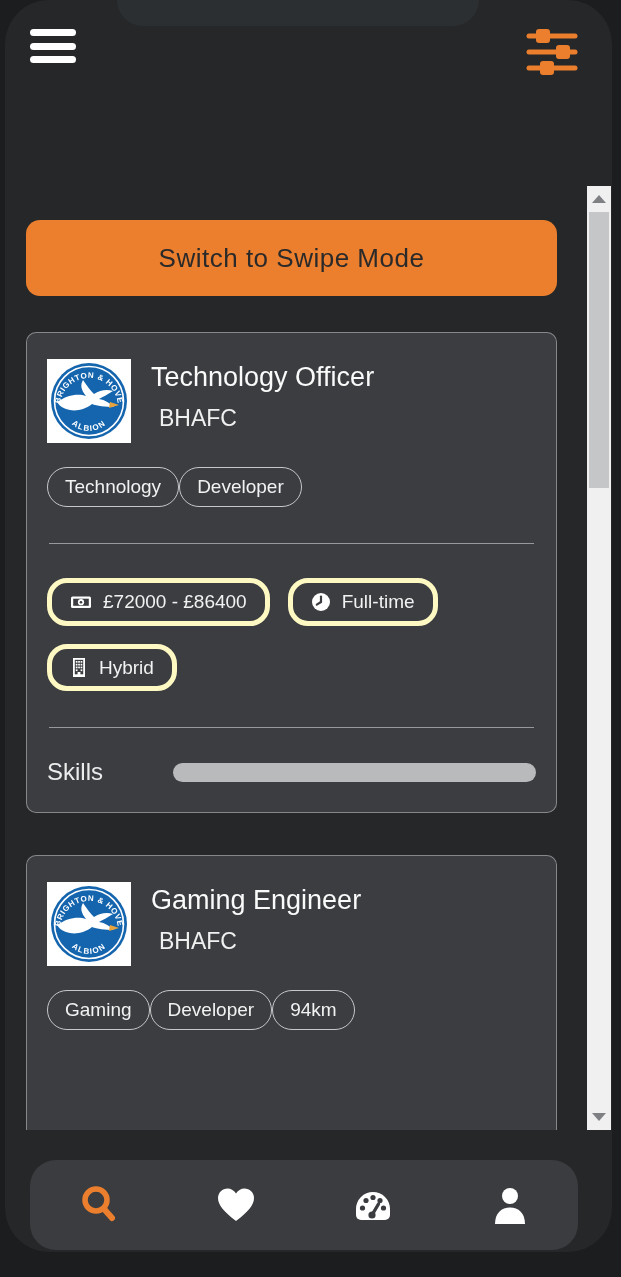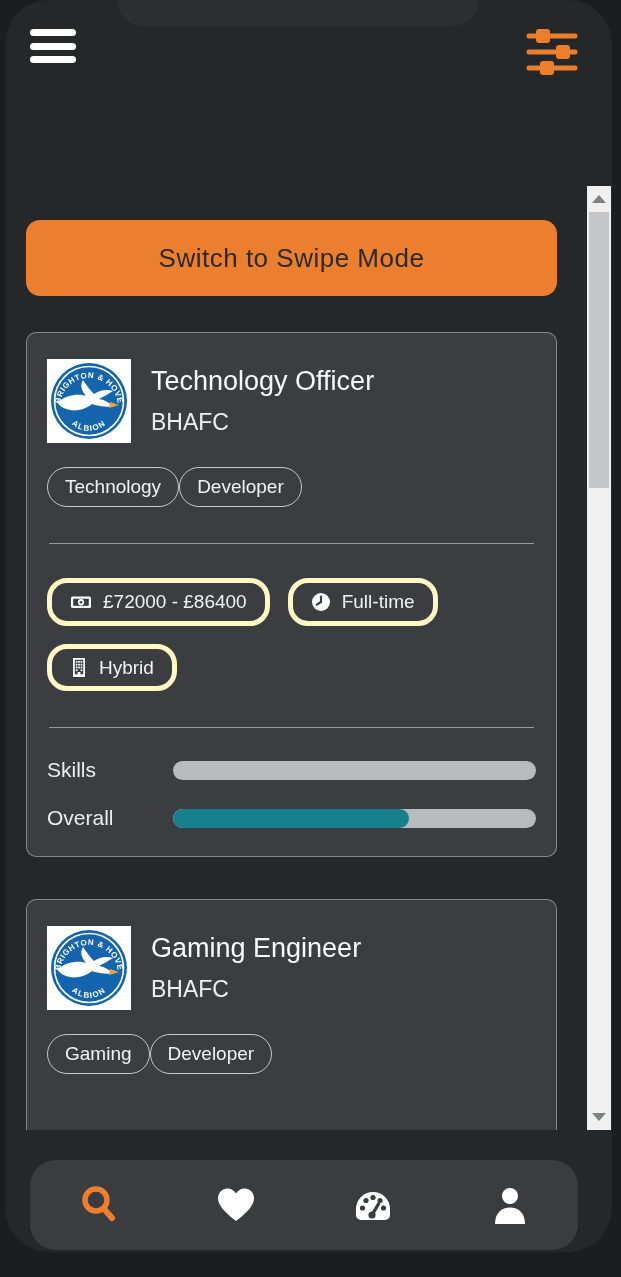--- a/index.html
+++ b/index.html
@@ -40,38 +40,38 @@
     font-family:inherit;cursor:pointer;letter-spacing:.5px;
   }
   .job-card{
     margin-top:36px;background:#3b3d40;border:1px solid rgba(198,198,202,.55);
     border-radius:10px;padding:26px 20px 24px;box-sizing:border-box;
   }
   .job-card.clipped{margin-top:42px;padding-bottom:170px;}
   .job-head{display:flex;align-items:center;gap:20px;}
   .job-logo{width:84px;height:84px;flex:0 0 84px;}
   .job-title{font-size:27px;font-weight:500;color:#fafafa;line-height:1;margin:0 0 16px;}
-  .job-company{font-size:23px;font-weight:500;color:#f0f0f0;line-height:1;margin:0;}
+  .job-company{font-size:23px;font-weight:500;color:#f0f0f0;line-height:1;margin:8px;}
   .tag-row{display:flex;margin-top:24px;}
   .chip{
     border:1px solid #c7c7c9;border-radius:20px;padding:7px 17px;
     font-size:19px;color:#f2f2f2;white-space:nowrap;line-height:1.25;
   }
   .divider{border:none;border-top:1.6px solid #97989a;margin:36px 2px 0;}
   .detail-row{display:flex;flex-wrap:wrap;gap:18px;margin-top:34px;}
   .detail-chip{
     display:inline-flex;align-items:center;gap:11px;
     border:5px solid #fef9c3;border-radius:20px;padding:7px 18px;
     font-size:19px;color:#f2f2f2;line-height:1.25;
   }
   .detail-chip svg{display:block;}
   .scores{margin-top:30px;}
   .score-row{display:flex;align-items:center;margin-bottom:24px;}
   .score-row:last-child{margin-bottom:2px;}
-  .score-label{width:126px;font-size:21px;color:#ececec;}
+  .score-label{width:126px;font-size:24px;color:#ececec;}
   .bar-track{flex:1;height:19px;border-radius:10px;background:#b9babc;overflow:hidden;position:relative;}
   .bar-fill{height:100%;border-radius:10px;}
   
   .scrollbar{
     position:absolute;top:186px;right:1px;width:24px;height:944px;
     background:#f0f0f1;display:flex;flex-direction:column;
   }
   .scroll-btn{height:26px;flex:0 0 26px;background:#f0f0f1;border:none;position:relative;cursor:pointer;padding:0;}
   .scroll-btn .tri{position:absolute;left:50%;top:50%;transform:translate(-50%,-50%);width:0;height:0;}
   .scroll-btn.up .tri{border-left:7px solid transparent;border-right:7px solid transparent;border-bottom:8px solid #7e8084;}
@@ -191,26 +191,20 @@
         </span>
       </div>
       <hr class="divider">
       <div class="scores">
         <div class="score-row">
           <span class="score-label">Skills</span>
           <div class="bar-track">
             <div class="bar-fill" style="width: 0%; background: rgb(185, 186, 188);"></div>
           </div>
         </div>
-        <div class="score-row">
-          <span class="score-label">Overall</span>
-          <div class="bar-track">
-            <div class="bar-fill" style="width: 65%; background: rgb(23, 128, 142);"></div>
-          </div>
-        </div>
       </div>
     </article>
 
     <article class="job-card clipped">
       <div class="job-head">
         <svg class="job-logo" viewBox="0 0 84 84">
           <rect x="0" y="0" width="84" height="84" fill="#ffffff"></rect>
           <circle cx="42" cy="42" r="38" fill="#1465ae"></circle>
           <circle cx="42" cy="42" r="34.5" fill="none" stroke="#ffffff" stroke-width="1.6"></circle>
           <defs>
@@ -227,20 +221,21 @@
           <path d="M63 43 L72 46 L62 49 Z" fill="#e8a33d"></path>
         </svg>
         <div>
           <h2 class="job-title">Gaming Engineer</h2>
           <p class="job-company">BHAFC</p>
         </div>
       </div>
       <div class="tag-row">
         <span class="chip">Gaming</span>
         <span class="chip">Developer</span>
+        <span class="chip">94km</span>
       </div>
 
     </article>
 
   </div>
 
   <div class="scrollbar">
     <button class="scroll-btn up" aria-label="scroll up">
       <span class="tri"></span>
     </button>

